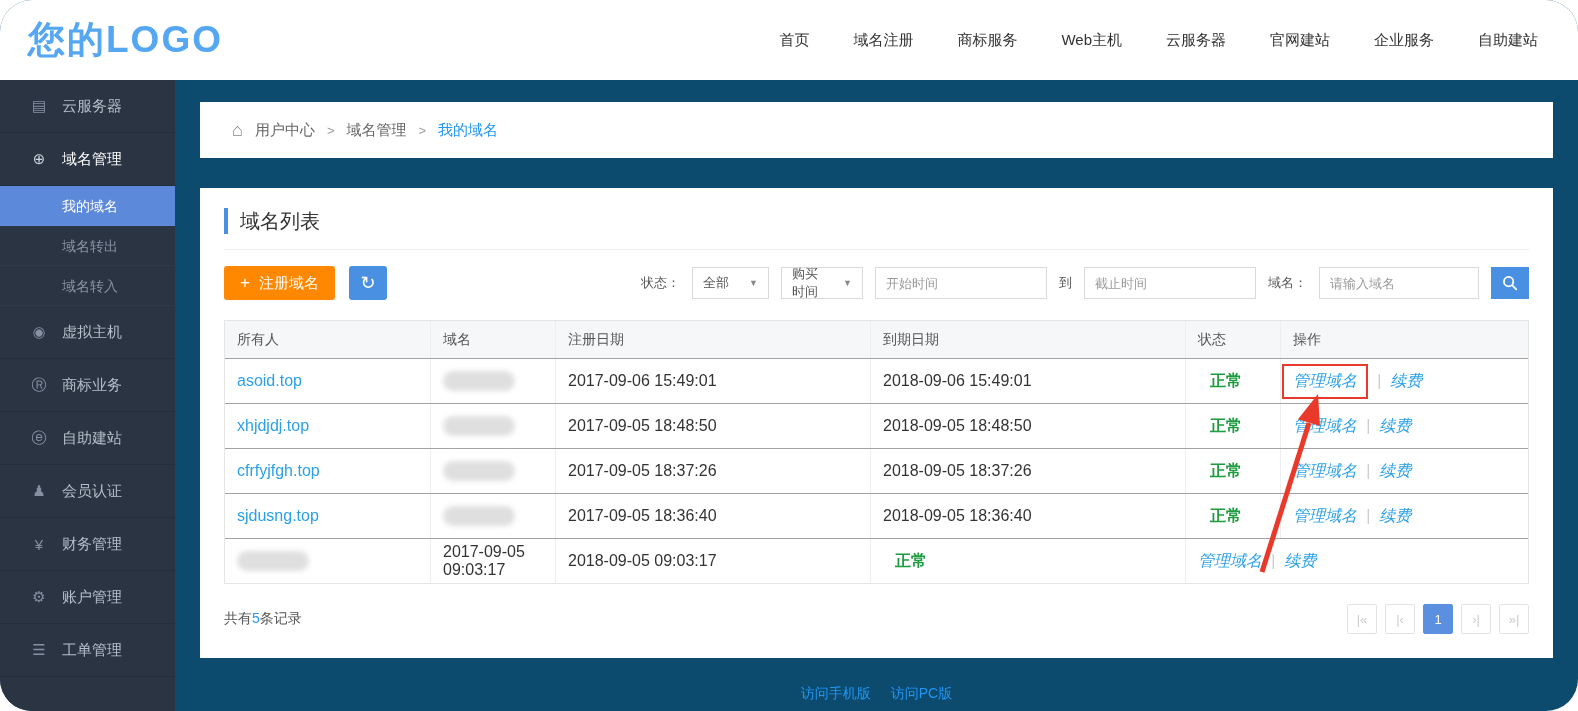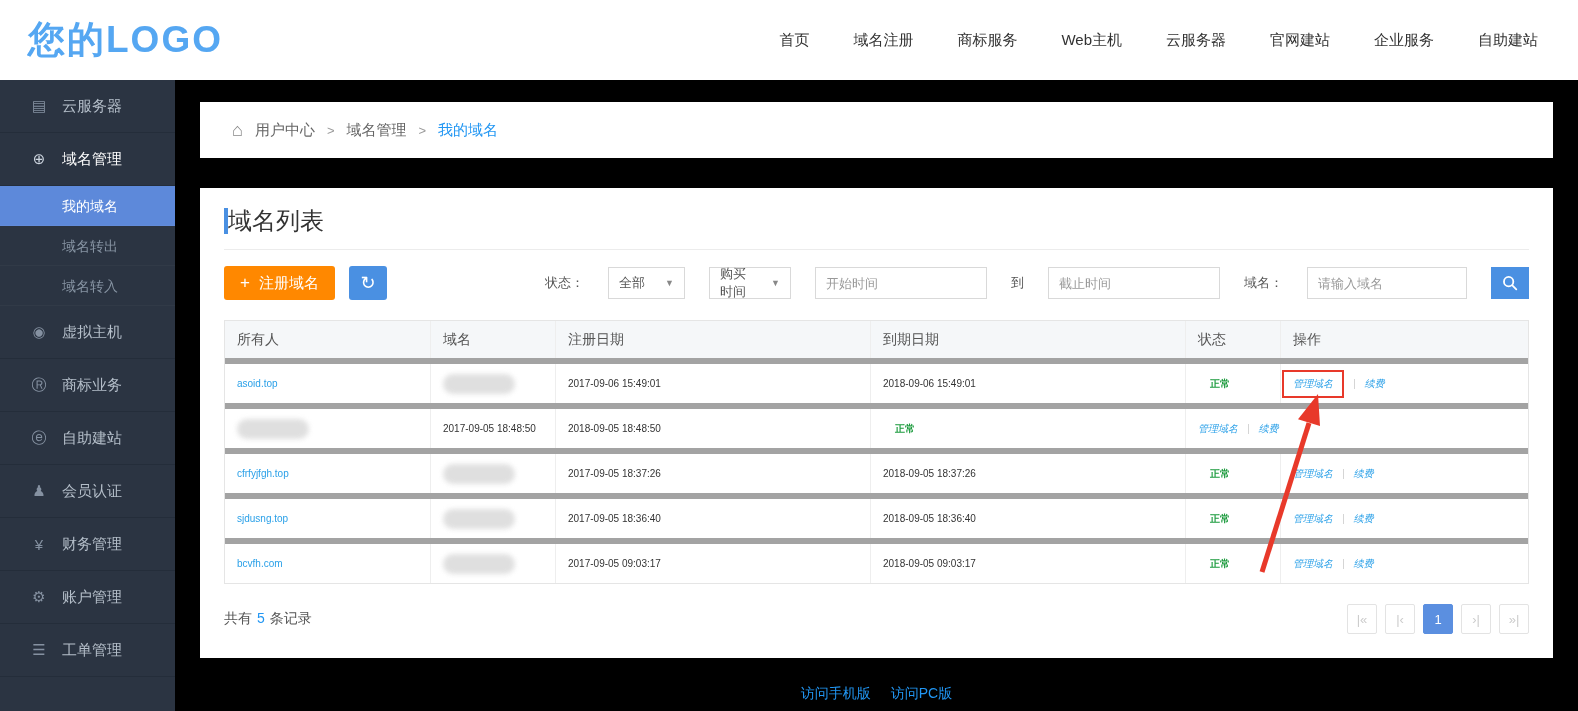--- a/index.html
+++ b/index.html
@@ -1,17 +1,17 @@
 <!DOCTYPE html>
 <html><head>
 <meta charset="utf-8">
 <style>
   * { margin:0; padding:0; box-sizing:border-box; }
   body { font-family:"Liberation Sans","DejaVu Sans",sans-serif; }
-  .page { width:1578px; height:711px; position:relative; background:#000000; overflow:hidden; }
+  .page { width:1578px; height:711px; position:relative; background:#0c4a6e; overflow:hidden;border-radius:32px; }
 
   
   .top-header { height:80px; background:#fff; display:flex; align-items:center; justify-content:space-between; padding:0 28px; }
   .logo { font-size:37px; font-weight:bold; color:#55a7f2; letter-spacing:2px; }
   .top-nav { display:flex; gap:44px; font-size:15px; color:#333; margin-right:12px; }
   .top-nav span { cursor:pointer; white-space:nowrap; }
 
   
   .body-row { display:flex; height:631px; }
   .sidebar { width:175px; background:#2b3442; flex-shrink:0; }
@@ -30,61 +30,61 @@
   
   .breadcrumb-card { margin-top:22px; height:56px; background:#fff; display:flex; align-items:center;
                      padding:0 32px; gap:12px; font-size:15px; color:#666; }
   .bc-home { color:#8a8a8a; font-size:18px; }
   .bc-sep { color:#9a9a9a; font-size:13px; }
   .bc-link { cursor:pointer; }
   .bc-current { color:#2196f3; cursor:pointer; }
 
   
   .main-card { margin-top:30px; background:#fff; padding:20px 24px 24px; }
-  .page-title { font-size:24px; color:#333; border-left:4px solid #4a90e2; padding-left:0; line-height:26px; }
+  .page-title { font-size:20px; color:#333; border-left:4px solid #4a90e2; padding-left:12px; line-height:26px; }
   .title-divider { height:1px; background:#ececec; margin-top:15px; }
 
   .toolbar { display:flex; align-items:center; margin-top:16px; }
   .btn-register { background:#ff8800; color:#fff; height:34px; border:none; border-radius:3px;
                   padding:0 16px; display:flex; align-items:center; gap:9px; font-size:15px; cursor:pointer; }
   .btn-register .plus { font-size:17px; }
   .btn-refresh { background:#4a90e2; color:#fff; width:38px; height:34px; border:none; border-radius:3px;
                  margin-left:14px; display:flex; align-items:center; justify-content:center; font-size:18px; cursor:pointer; }
-  .filter-group { margin-left:auto; display:flex; align-items:center; gap:24px; font-size:13px; color:#666; }
+  .filter-group { margin-left:auto; display:flex; align-items:center; gap:12px; font-size:13px; color:#666; }
   .select-box { border:1px solid #d9d9d9; height:32px; display:flex; align-items:center; justify-content:space-between;
                 padding:0 10px; background:#fff; color:#555; cursor:pointer; gap:14px; }
   .select-status { width:77px; }
   .select-timetype { width:82px; }
   .dd-arrow { font-size:9px; color:#888; }
   .input-box { border:1px solid #d9d9d9; height:32px; padding:0 10px; font-size:13px; color:#333; background:#fff; }
   .input-start, .input-end { width:172px; }
   .input-domain { width:160px; }
   .input-box::placeholder { color:#999; }
   .join-label, .flt-label { white-space:nowrap; color:#555; }
   .search-btn { width:38px; height:32px; background:#4a90e2; border:none; display:flex; align-items:center;
                 justify-content:center; cursor:pointer; }
 
   
   .dtable { margin-top:20px; border:1px solid #e5e5e5; }
   .thead, .trow { display:grid; grid-template-columns:205px 125px 315px 315px 95px 1fr; }
   .thead { background:#f5f7f9; height:37px; font-size:14px; color:#555; }
-  .trow { height:45px; font-size:10px; color:#333; border-top:6px solid #a3a3a3; background:#fff; }
+  .trow { height:45px; font-size:16px; color:#333; border-top:1px solid #a3a3a3; background:#fff; }
   .cell { padding:0 12px; display:flex; align-items:center; height:100%; border-left:1px solid #eeeeee; }
   .cell:first-child { border-left:none; }
   .domain-link { color:#2aa0e8; cursor:pointer; }
   .owner-blur { width:72px; height:20px; background:#dadada; border-radius:10px; filter:blur(2.5px); opacity:.85; }
   .status-ok { color:#1f9c40; font-weight:bold;margin-left:12px; }
   .ops-cell { gap:9px;font-style:italic; }
   .op-link { color:#2aa0e8; cursor:pointer; white-space:nowrap; }
   .op-sep { color:#ccc; }
   .red-box { display:inline-flex; border:2px solid #e8392a; padding:5px 9px; margin-left:-11px; }
 
   
   .summary-row { display:flex; align-items:center; margin-top:20px; }
-  .summary { font-size:14px; color:#555; display:flex; gap:5px; }
+  .summary { font-size:14px; color:#555; display:flex; }
   .count-blue { color:#2196f3; }
   .pagination { margin-left:auto; display:flex; gap:8px; }
   .page-btn { min-width:30px; height:30px; border:1px solid #e3e3e3; background:#fff; color:#ccc;
               display:flex; align-items:center; justify-content:center; font-size:13px; border-radius:2px; cursor:pointer; }
   .page-btn.active { background:#5b8fe0; color:#fff; border-color:#5b8fe0; }
 
   .footer { text-align:center; margin-top:27px; font-size:14px; }
   .footer span { color:#2196f3; margin:0 8px; cursor:pointer; }
 
   
@@ -229,20 +229,23 @@
               <span class="red-box">
                 <span class="op-link">管理域名</span>
               </span>
               <span class="op-sep">|</span>
               <span class="op-link">续费</span>
             </div>
           </div>
 
           <div class="trow">
             <div class="cell">
+                <span class="domain-link">xhjdjdj.top</span>
+              </div>
+            <div class="cell">
                 <span class="owner-blur"></span>
               </div>
             <div class="cell">2017-09-05 18:48:50</div>
             <div class="cell">2018-09-05 18:48:50</div>
             <div class="cell">
                 <span class="status-ok">正常</span>
               </div>
             <div class="cell ops-cell">
               <span class="op-link">管理域名</span>
               <span class="op-sep">|</span>
@@ -282,23 +285,20 @@
                 <span class="status-ok">正常</span>
               </div>
             <div class="cell ops-cell">
               <span class="op-link">管理域名</span>
               <span class="op-sep">|</span>
               <span class="op-link">续费</span>
             </div>
           </div>
 
           <div class="trow">
-            <div class="cell">
-                <span class="domain-link">bcvfh.com</span>
-              </div>
             <div class="cell">
                 <span class="owner-blur"></span>
               </div>
             <div class="cell">2017-09-05 09:03:17</div>
             <div class="cell">2018-09-05 09:03:17</div>
             <div class="cell">
                 <span class="status-ok">正常</span>
               </div>
             <div class="cell ops-cell">
               <span class="op-link">管理域名</span>

